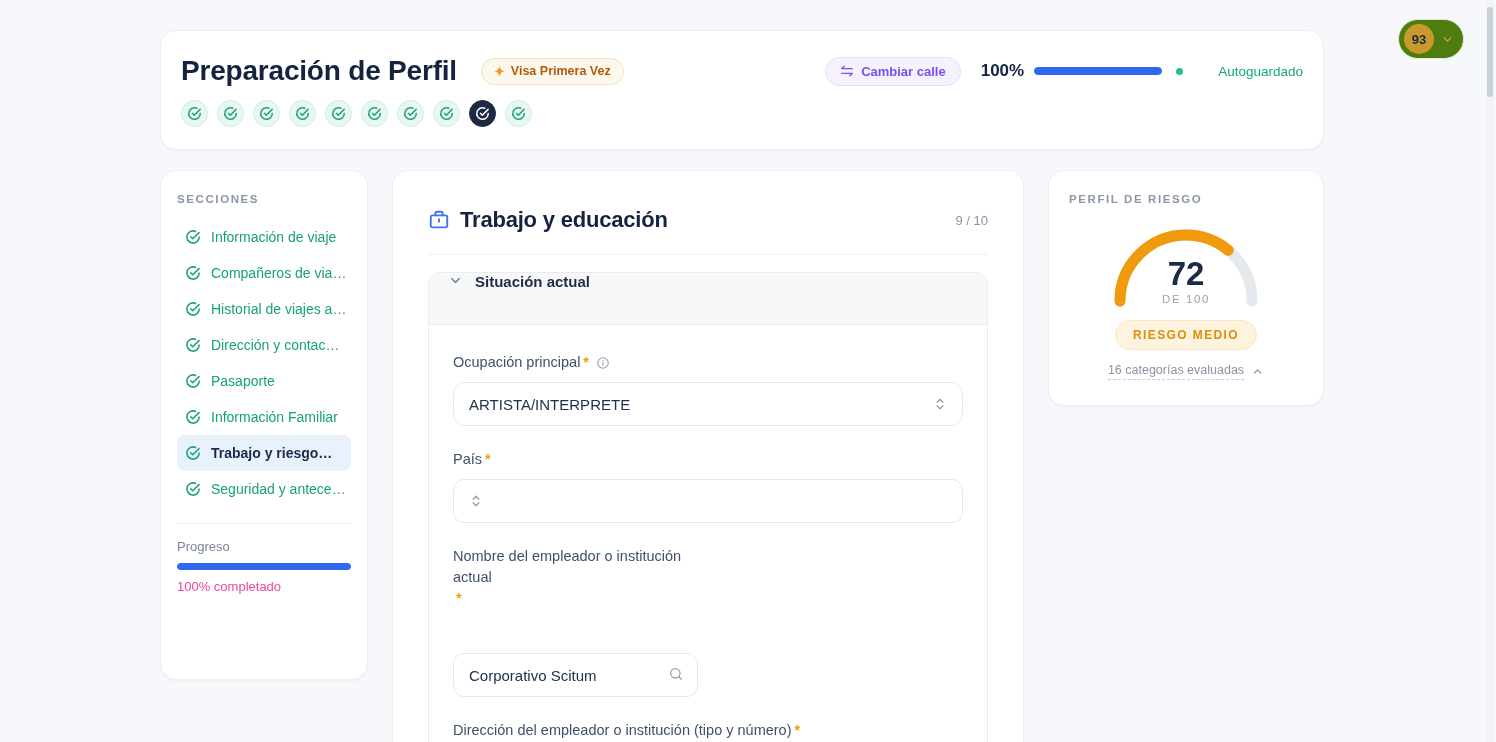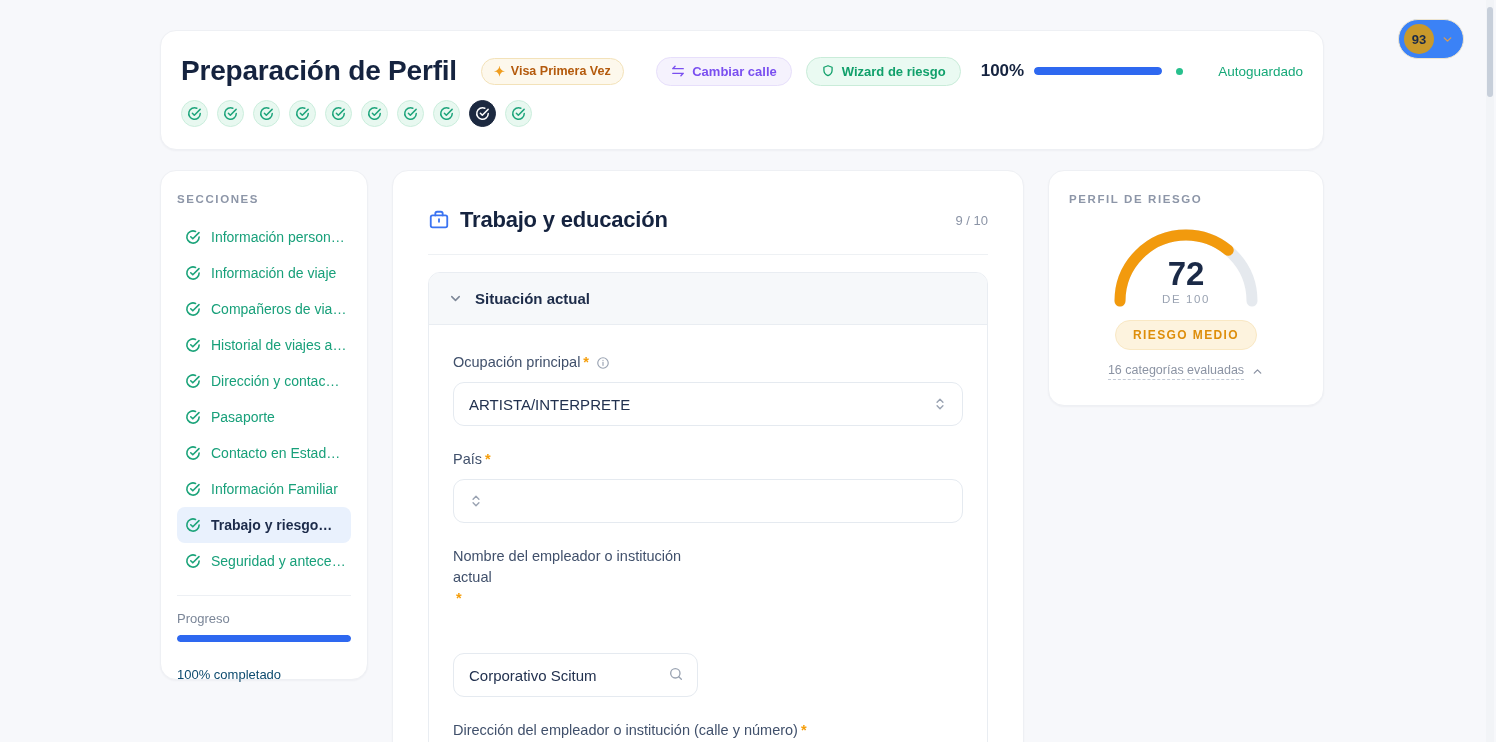--- a/index.html
+++ b/index.html
@@ -42,21 +42,21 @@
   .step {
     width:27px; height:27px; border-radius:50%; display:flex; align-items:center; justify-content:center;
     background:#e8f8f0; border:1.5px solid #cbeedd; color:#1da47b; cursor:pointer;
   }
   .step svg { width:15px; height:15px; }
   .step.active { background:#1c2940; border-color:#1c2940; color:#fff; }
 
   
   .score-pill {
     position:absolute; left:1398px; top:19px; width:66px; height:40px;
-    background:#3b82f6; border:1px solid #ece4d0; border-radius:20px;
+    background:#4d7c0f; border:1px solid #ece4d0; border-radius:20px;
     display:flex; align-items:center; padding:0 6px 0 5px; cursor:pointer;
   }
   .score-circle {
     width:30px; height:30px; border-radius:50%; background:#c9992b;
     display:flex; align-items:center; justify-content:center;
     color:#1b2a47; font-size:13px; font-weight:800;
   }
   .score-chevron { margin-left:7px; color:#dd9b4e; }
 
   
@@ -68,33 +68,33 @@
     border-radius:8px; cursor:pointer; overflow:hidden; white-space:nowrap;
   }
   .nav-item svg { flex:0 0 auto; width:16px; height:16px; color:#1da47b; }
   .nav-item .lbl { font-size:14px; color:#18a07a; font-weight:500; }
   .nav-item.active { background:#e9f1fd; }
   .nav-item.active .lbl { color:#1c2b4a; font-weight:700; }
   .side-divider { border-top:1px solid #edf0f4; margin-top:16px; }
   .progress-label { font-size:13px; color:#7b8698; margin-top:15px; }
   .side-bar { height:7px; border-radius:4px; background:#e8ecf2; margin-top:9px; overflow:hidden; }
   .side-bar > div { height:100%; background:#2e68f0; border-radius:4px; }
-  .progress-caption { font-size:13px; color:#0c4a6e; margin-top:25px; }
+  .progress-caption { font-size:13px; color:#ec4899; margin-top:9px; }
 
   
   .main-card { left:392px; top:170px; width:632px; height:660px; padding:0 35px; }
   .main-head { display:flex; align-items:center; margin-top:36px; }
   .main-head svg { width:22px; height:22px; color:#3b74f2; }
   .main-title { font-size:22px; font-weight:700; color:#15233f; margin-left:10px; letter-spacing:-.2px; }
   .counter { margin-left:auto; font-size:13px; color:#8b94a6; }
   .main-divider { border-bottom:1px solid #eef1f4; margin-top:21px; }
   .section-box { margin-top:17px; border:1px solid #e9edf2; border-radius:12px; overflow:hidden; background:#fff; }
   .section-head {
     height:52px; background:#f6f8fa; border-bottom:1px solid #e9edf2;
-    display:flex; align-items:center; padding:0 19px; cursor:pointer; gap:12px;
+    display:flex; padding:0 19px; cursor:pointer; gap:12px;
   }
   .section-head svg { color:#7d8797; }
   .section-title { font-size:15px; font-weight:700; color:#1d2c49; }
   .section-body { padding:27px 24px 24px 24px; }
   .field { margin-bottom:23px; }
   .field-label { font-size:14.5px; color:#40506b; margin-bottom:9px; line-height:21px; display:flex; align-items:center; flex-wrap:wrap; }
   .field-label .txt { white-space:pre-wrap; }
   .req { color:#f59e0b; margin-left:3px; font-weight:700; }
   .info-ic { margin-left:7px; color:#9aa3b2; display:inline-flex; }
   .control {
@@ -148,26 +148,20 @@
       <span>Visa Primera Vez</span>
     </div>
     <div class="hspacer"></div>
     <div class="pill-btn btn-purple">
       <svg width="14" height="14" viewBox="0 0 24 24" fill="none" stroke="currentColor" stroke-width="2.4" stroke-linecap="round" stroke-linejoin="round">
         <path d="M7 4 3 8h18"></path>
           <path d="m17 20 4-4H3"></path>
       </svg>
       <span>Cambiar calle</span>
     </div>
-    <div class="pill-btn btn-green">
-      <svg width="14" height="14" viewBox="0 0 24 24" fill="none" stroke="currentColor" stroke-width="2.2" stroke-linecap="round" stroke-linejoin="round">
-        <path d="M12 3l7 2.6v4.9c0 4.6-3 7.7-7 9.5-4-1.8-7-4.9-7-9.5V5.6z"></path>
-      </svg>
-      <span>Wizard de riesgo</span>
-    </div>
     <div class="pct-label">100%</div>
     <div class="hbar">
         <div id="header-bar-fill" style="width: 100%;"></div>
       </div>
     <div class="autosave">
       <span class="dot"></span>
       <span class="txt">Autoguardado</span>
     </div>
   </div>
   <div class="steps-row" id="steps-row">
@@ -242,27 +236,20 @@
 </div>
 
 <div class="card sidebar-card">
   <div class="panel-heading">SECCIONES</div>
   <div class="nav-list" id="nav-list">
       <div class="nav-item">
         <svg viewBox="0 0 24 24" fill="none" stroke="currentColor" stroke-width="2.4" stroke-linecap="round" stroke-linejoin="round">
     <path d="M21.2 12a9.2 9.2 0 1 1-5.4-8.4"></path>
     <path d="M8.6 11.6l3.1 3.1L21 5.4"></path>
   </svg>
-        <span class="lbl">Información person…</span>
-      </div>
-      <div class="nav-item">
-        <svg viewBox="0 0 24 24" fill="none" stroke="currentColor" stroke-width="2.4" stroke-linecap="round" stroke-linejoin="round">
-    <path d="M21.2 12a9.2 9.2 0 1 1-5.4-8.4"></path>
-    <path d="M8.6 11.6l3.1 3.1L21 5.4"></path>
-  </svg>
         <span class="lbl">Información de viaje</span>
       </div>
       <div class="nav-item">
         <svg viewBox="0 0 24 24" fill="none" stroke="currentColor" stroke-width="2.4" stroke-linecap="round" stroke-linejoin="round">
     <path d="M21.2 12a9.2 9.2 0 1 1-5.4-8.4"></path>
     <path d="M8.6 11.6l3.1 3.1L21 5.4"></path>
   </svg>
         <span class="lbl">Compañeros de via…</span>
       </div>
       <div class="nav-item">
@@ -278,27 +265,20 @@
     <path d="M8.6 11.6l3.1 3.1L21 5.4"></path>
   </svg>
         <span class="lbl">Dirección y contac…</span>
       </div>
       <div class="nav-item">
         <svg viewBox="0 0 24 24" fill="none" stroke="currentColor" stroke-width="2.4" stroke-linecap="round" stroke-linejoin="round">
     <path d="M21.2 12a9.2 9.2 0 1 1-5.4-8.4"></path>
     <path d="M8.6 11.6l3.1 3.1L21 5.4"></path>
   </svg>
         <span class="lbl">Pasaporte</span>
-      </div>
-      <div class="nav-item">
-        <svg viewBox="0 0 24 24" fill="none" stroke="currentColor" stroke-width="2.4" stroke-linecap="round" stroke-linejoin="round">
-    <path d="M21.2 12a9.2 9.2 0 1 1-5.4-8.4"></path>
-    <path d="M8.6 11.6l3.1 3.1L21 5.4"></path>
-  </svg>
-        <span class="lbl">Contacto en Estad…</span>
       </div>
       <div class="nav-item">
         <svg viewBox="0 0 24 24" fill="none" stroke="currentColor" stroke-width="2.4" stroke-linecap="round" stroke-linejoin="round">
     <path d="M21.2 12a9.2 9.2 0 1 1-5.4-8.4"></path>
     <path d="M8.6 11.6l3.1 3.1L21 5.4"></path>
   </svg>
         <span class="lbl">Información Familiar</span>
       </div>
       <div class="nav-item active">
         <svg viewBox="0 0 24 24" fill="none" stroke="currentColor" stroke-width="2.4" stroke-linecap="round" stroke-linejoin="round">
@@ -389,21 +369,21 @@
             <svg width="16" height="16" viewBox="0 0 24 24" fill="none" stroke="currentColor" stroke-width="2" stroke-linecap="round">
               <circle cx="11" cy="11" r="7"></circle>
                 <path d="m20 20-3.8-3.8"></path>
             </svg>
           </span>
         </div>
       </div>
 
       <div class="field">
         <div class="field-label">
-          <span class="txt">Dirección del empleador o institución (calle y número)</span>
+          <span class="txt">Dirección del empleador o institución (tipo y número)</span>
             <span class="req">*</span>
         </div>
         <input class="control" value="3190 Periferico Sur" style="">
       </div>
 
     </div>
   </div>
 </div>
 
 <div class="card risk-card">

